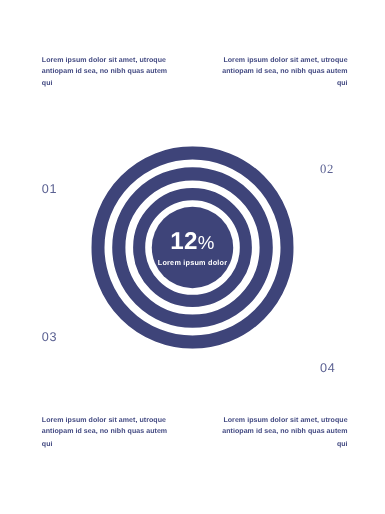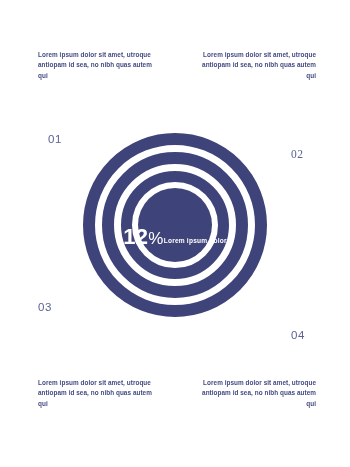--- a/index.html
+++ b/index.html
@@ -37,43 +37,43 @@
   .caption.br { left: 198px; top: 378px; text-align: right; }
 
   
   .marker {
     position: absolute;
     font-size: 11.5px;
     letter-spacing: 0.6px;
     color: #5b6192;
     font-weight: normal;
   }
-  .marker.m1 { left: 38px;  top: 133px; margin-left: 10px; }
+  .marker.m1 { left: 38px;  top: 166px; }
   .marker.m2 { left: 291px; top: 148px; font-family: Liberation Serif, serif; }
   .marker.m3 { left: 38px;  top: 301px; }
   .marker.m4 { left: 291px; top: 301px; margin-top: 28px; }
 
   
   .rings-wrap {
     position: absolute;
     left: 83px;
     top: 133px;
     width: 184px;
     height: 184px;
   }
   .rings-wrap svg { display: block; width: 184px; height: 184px; }
 
   .center-label {
     position: absolute;
     left: 0;
-    top: 12px;
+    top: 0;
     width: 184px;
     height: 184px;
     display: flex;
-    flex-direction: row;
+    flex-direction: column;
     align-items: center;
     justify-content: center;
     pointer-events: none;
   }
   .pct {
     color: #ffffff;
     font-size: 22px;
     font-weight: bold;
     letter-spacing: 0.3px;
     line-height: 1;

